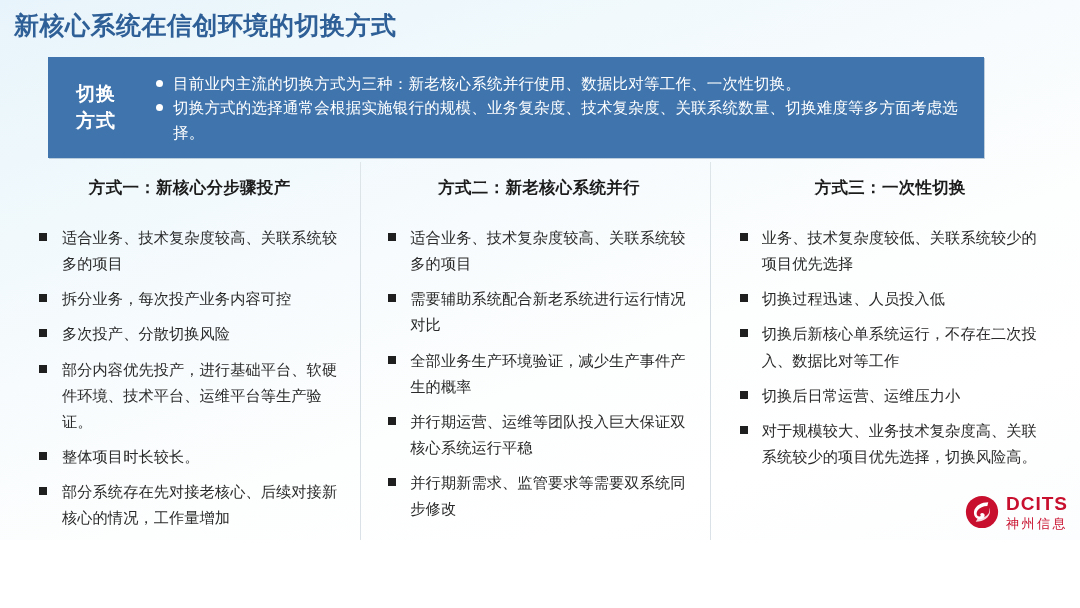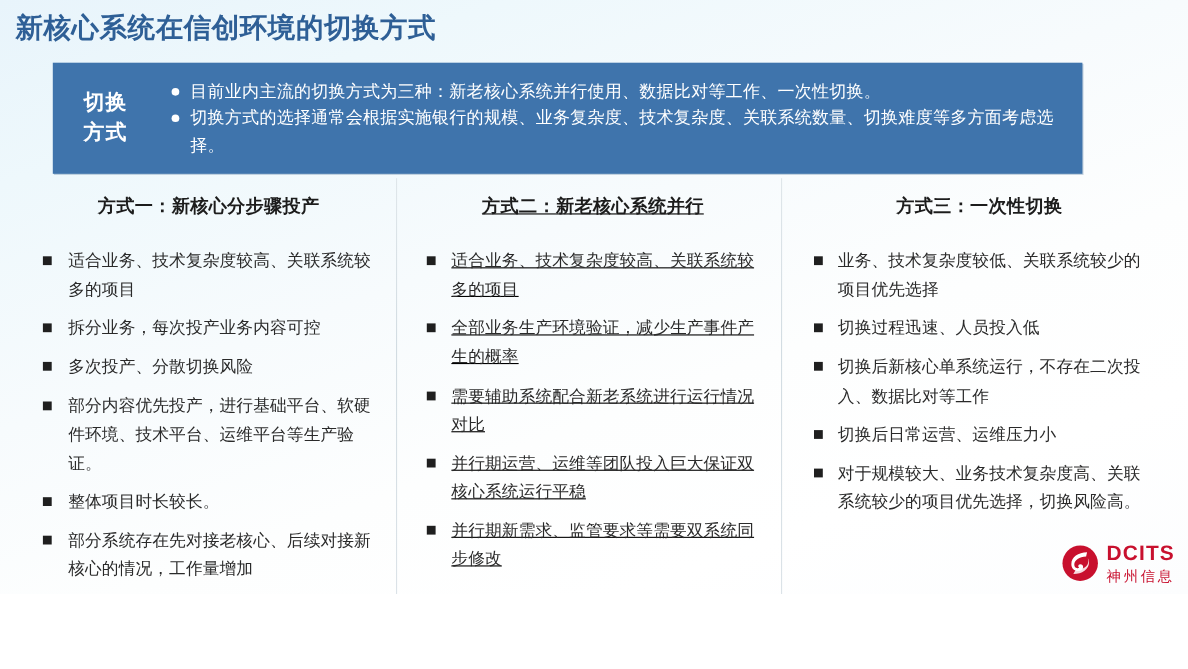--- a/index.html
+++ b/index.html
@@ -131,21 +131,21 @@
   .col-list li .sq {
     position: absolute;
     left: 5px;
     top: 8px;
     width: 8px;
     height: 8px;
     background: #1f1f1f;
   }
   
   #col-1 .col-list li { padding-left: 28px; }
-  #col-2 { padding-left: 22px; text-decoration: underline; }
+  #col-2 { padding-left: 22px; }
   #col-3 { padding-left: 24px; }
 
   
   #logo {
     position: absolute;
     right: 12px;
     bottom: 10px;
     display: flex;
     align-items: center;
     gap: 6px;
@@ -210,22 +210,22 @@
         <li><span class="sq"></span><span>整体项目时长较长。</span></li>
         <li><span class="sq"></span><span>部分系统存在先对接老核心、后续对接新核心的情况，工作量增加</span></li>
       </ul>
       <div class="col-divider"></div>
     </div>
 
     <div class="column" id="col-2">
       <div class="col-title">方式二：新老核心系统并行</div>
       <ul class="col-list">
         <li><span class="sq"></span><span>适合业务、技术复杂度较高、关联系统较多的项目</span></li>
+        <li><span class="sq"></span><span>需要辅助系统配合新老系统进行运行情况对比</span></li>
         <li><span class="sq"></span><span>全部业务生产环境验证，减少生产事件产生的概率</span></li>
-        <li><span class="sq"></span><span>需要辅助系统配合新老系统进行运行情况对比</span></li>
         <li><span class="sq"></span><span>并行期运营、运维等团队投入巨大保证双核心系统运行平稳</span></li>
         <li><span class="sq"></span><span>并行期新需求、监管要求等需要双系统同步修改</span></li>
       </ul>
       <div class="col-divider"></div>
     </div>
 
     <div class="column" id="col-3">
       <div class="col-title">方式三：一次性切换</div>
       <ul class="col-list">
         <li><span class="sq"></span><span>业务、技术复杂度较低、关联系统较少的项目优先选择</span></li>

